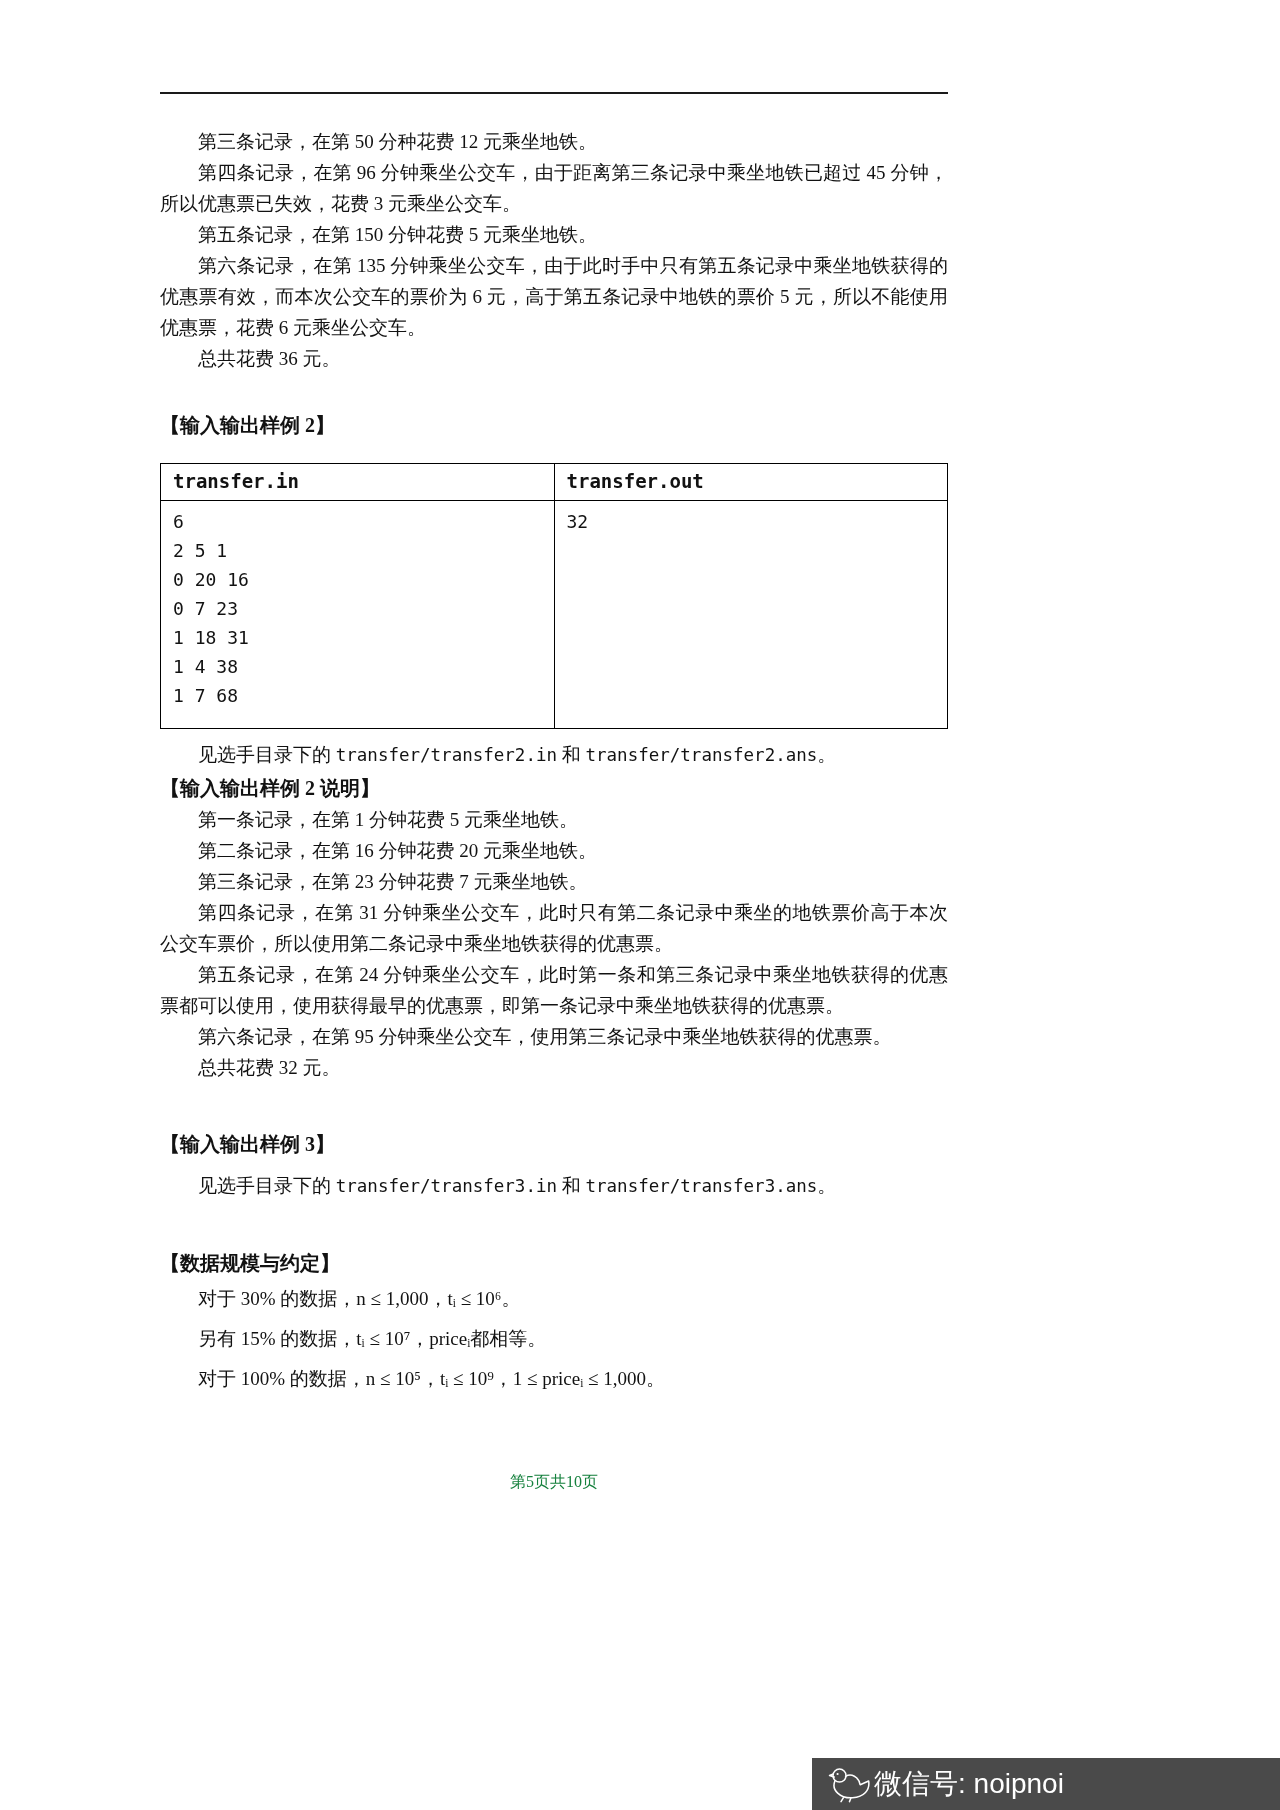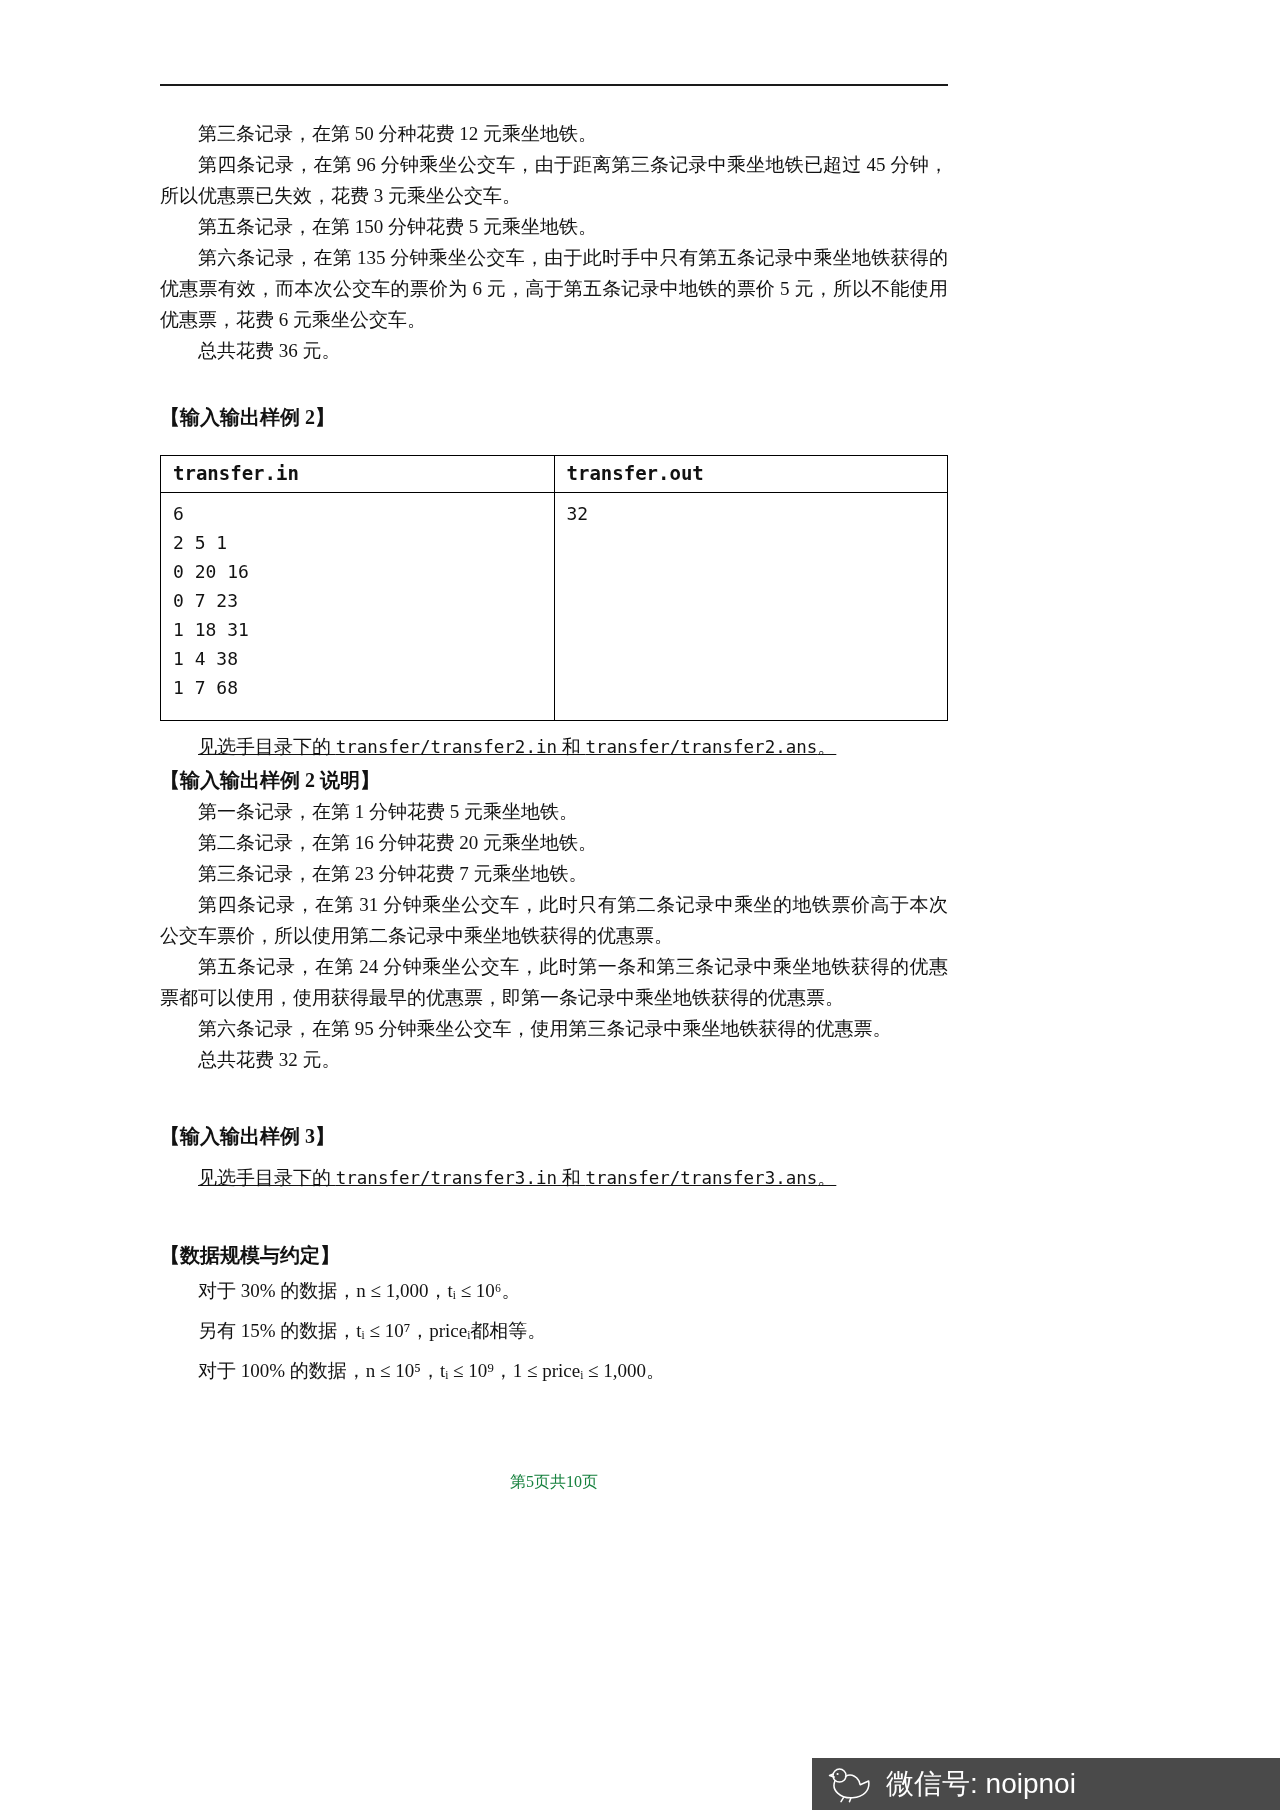--- a/index.html
+++ b/index.html
@@ -8,21 +8,21 @@
     width: 1280px;
     height: 1810px;
     background: #ffffff;
     font-family: "Liberation Serif", "DejaVu Serif", serif;
     color: #121212;
     overflow: hidden;
   }
   .content {
     position: absolute;
     left: 160px;
-    top: 84px;
+    top: 92px;
     width: 788px;
   }
   .header-rule {
     border-top: 2px solid #1a1a1a;
     height: 0;
   }
   .body-block { margin-top: 32px; }
   p.para {
     margin: 0;
     font-size: 19px;
@@ -61,21 +61,20 @@
     font-family: "DejaVu Sans Mono", "Liberation Mono", monospace;
     font-size: 18px;
     line-height: 29px;
     white-space: pre;
   }
   .file-note {
     margin: 10px 0 0 0;
     font-size: 19px;
     line-height: 31px;
     text-indent: 2em;
-    text-decoration: underline;
   }
   .inline-code {
     font-family: "DejaVu Sans Mono", "Liberation Mono", monospace;
     font-size: 17.5px;
   }
   .constraint {
     margin: 0;
     font-size: 19px;
     line-height: 40px;
     text-indent: 2em;
@@ -92,21 +91,20 @@
   .watermark {
     position: absolute;
     right: 0;
     bottom: 0;
     height: 52px;
     min-width: 468px;
     background: #4a4a4a;
     color: #ffffff;
     display: flex;
     align-items: center;
-    gap: 12px;
     padding: 0 30px 0 16px;
     box-sizing: border-box;
     font-family: "Liberation Sans", "DejaVu Sans", sans-serif;
     font-size: 28px;
   }
   .wechat-icon { flex: 0 0 auto; display: inline-flex; }
 </style>
 </head>
 <body>
 

